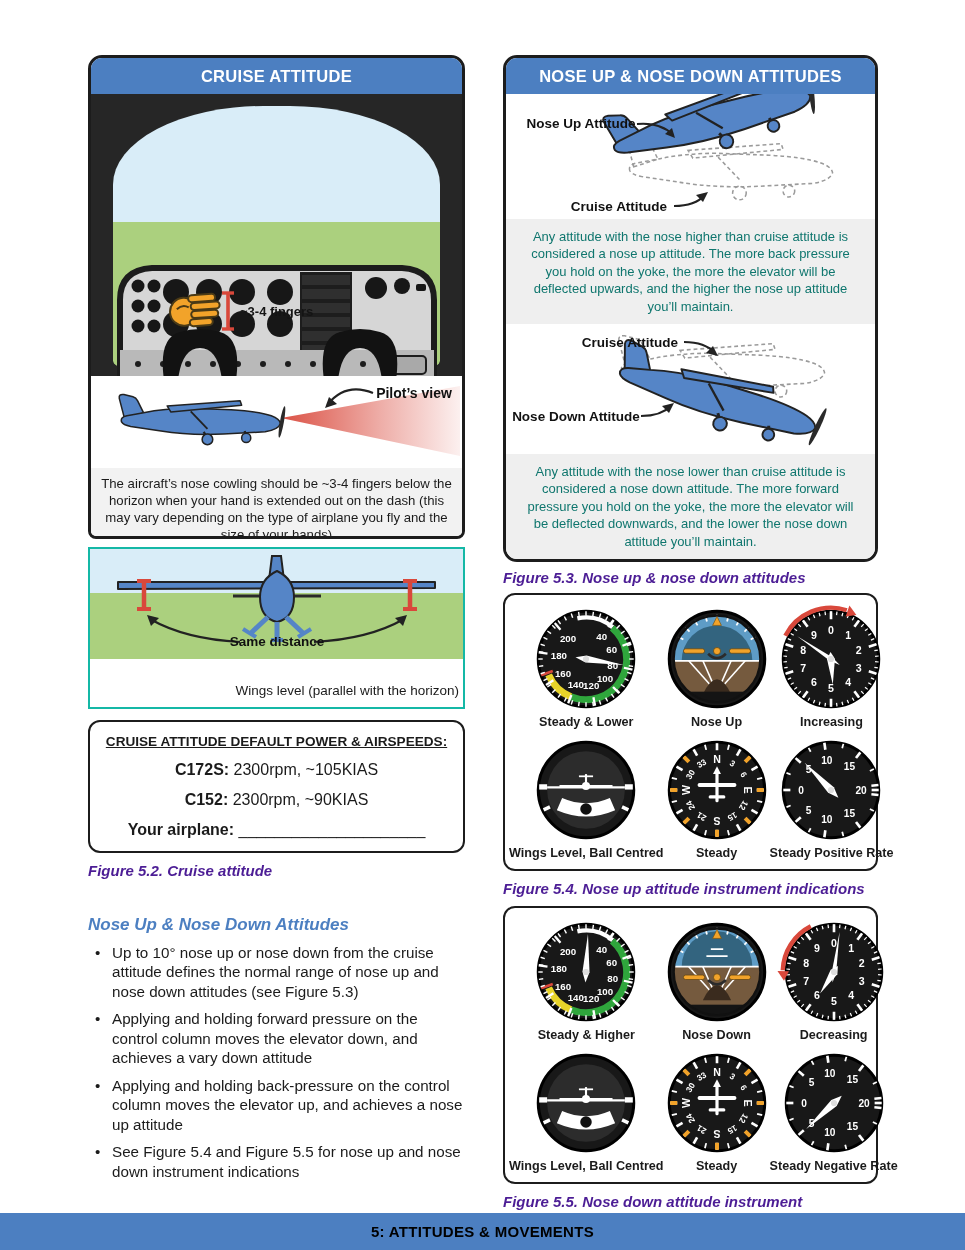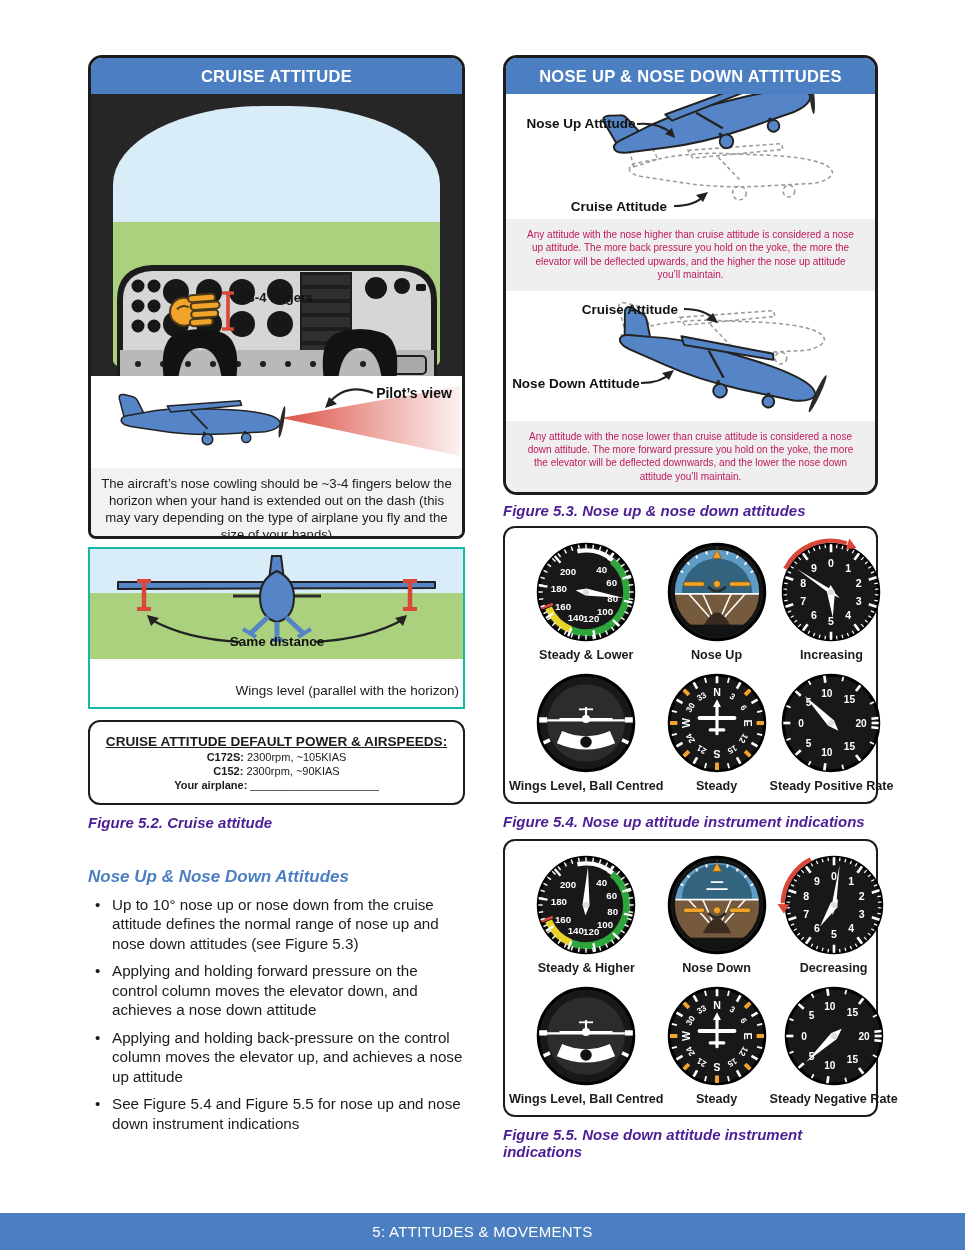--- a/index.html
+++ b/index.html
@@ -5,63 +5,63 @@
   html,body{margin:0;padding:0;width:965px;height:1250px;background:#fff;overflow:hidden;
     font-family:"Liberation Sans","DejaVu Sans",sans-serif;color:#1b1b1b;}
   .page{position:relative;width:880px;height:1250px;}
   .col{position:absolute;top:55px;}
   .col-left{left:88px;width:377px;}
   .col-right{left:503px;width:375px;}
 
   .panel{border:3px solid #1c1c1c;border-radius:14px 14px 8px 8px;overflow:hidden;background:#fff;}
   .bluebar{background:#4c7fc1;color:#fff;font-weight:bold;font-size:16.5px;text-align:center;
     padding:9px 4px 8px;letter-spacing:.3px;}
-  .graybox{background:#efefef;font-size:10px;line-height:1.34;text-align:center;padding:9px 18px;color:#be185d;}
+  .graybox{background:#efefef;font-size:13px;line-height:1.34;text-align:center;padding:9px 18px;color:#0f766e;}
 
   
   .cockpit{position:relative;height:282px;background:#262626;overflow:hidden;}
   .windshield{position:absolute;left:22px;right:22px;top:12px;height:262px;overflow:hidden;
     border-radius:46% 46% 4% 4% / 30% 30% 3% 3%;}
   .ws-sky{height:116px;background:#d9edf8;}
   .ws-ground{height:150px;background:#abd07e;}
   .panel-sil{position:absolute;left:50%;transform:translateX(-50%);bottom:-4px;}
-  .hand-group{position:absolute;left:78px;top:196px;display:flex;align-items:flex-start;}
+  .hand-group{position:absolute;left:78px;top:196px;display:flex;align-items:center;}
   .fingers-label{font-weight:bold;font-size:13px;color:#141414;margin-left:5px;}
 
   .pilotview{height:92px;background:#fff;}
   .cap-strip{height:68px;background:#f2f2f2;font-size:13.2px;line-height:1.3;text-align:center;
     padding:7px 10px 0;box-sizing:border-box;}
 
   .box{border:2px solid #14b8a6;background:#fff;overflow:hidden;}
   .wingsbox{margin-top:8px;}
   .wings-cap{background:#fff;text-align:right;font-size:13.5px;padding:24px 4px 9px;}
 
   .powerbox{margin-top:11px;border:2.5px solid #1c1c1c;border-radius:12px;text-align:center;
     padding:12px 10px 12px;}
   .powerbox .ptitle{font-weight:bold;font-size:13.6px;margin-bottom:0;text-decoration:underline;}
-  .powerbox .prow{font-size:11px;margin-top:2px;}
+  .powerbox .prow{font-size:16px;margin-top:12px;}
   .powerbox .prow b{font-weight:bold;}
 
   .figcap{font-weight:bold;font-style:italic;font-size:15px;margin-top:9px;color:#4c1d95;}
 
   .sechead{color:#4c7fc1;font-style:italic;font-weight:600;font-size:17px;margin-top:36px;}
   ul.bullets{margin:8px 0 0;padding:0;}
   ul.bullets li{list-style:none;position:relative;padding-left:24px;font-size:15.2px;line-height:1.28;margin-top:8px;}
   ul.bullets li::before{content:"•";position:absolute;left:7px;top:0;}
 
   .instbox{border:2.5px solid #1c1c1c;border-radius:12px;margin-top:7px;background:#fff;}
   .inst-grid{display:grid;grid-template-columns:repeat(3,1fr);row-gap:8px;padding:11px 4px 9px;}
   .inst{display:flex;flex-direction:column;align-items:center;}
   .inst svg{width:106px;height:106px;overflow:visible;}
   .inst .glabel{font-weight:bold;font-size:12.6px;margin-top:3px;white-space:nowrap;}
 
   .artsvg{display:block;}
   .footer{position:absolute;left:0;bottom:0;width:965px;height:37px;background:#4c7fc1;
     display:flex;align-items:center;justify-content:center;}
-  .footer span{color:#ffffff;font-weight:normal;font-size:15px;letter-spacing:.3px;}
+  .footer span{color:#000000;font-weight:bold;font-size:15px;letter-spacing:.3px;}
 </style>
 </head>
 <body>
 
 <div class="page">
 
   <div class="col col-left">
     <div class="panel">
       <div class="bluebar" style="background: rgb(76, 127, 193);">CRUISE ATTITUDE</div>
 
@@ -199,21 +199,21 @@
           <div class="prow"><b>C152:</b><span> 2300rpm, ~90KIAS</span></div>
           <div class="prow"><b>Your airplane:</b><span> _____________________</span></div>
         </div>
     </div>
 
     <div class="figcap">Figure 5.2. Cruise attitude</div>
 
     <div class="sechead" style="color: rgb(76, 127, 193);">Nose Up &amp; Nose Down Attitudes</div>
     <ul class="bullets" id="bullet-list">
         <li>Up to 10° nose up or nose down from the cruise attitude defines the normal range of nose up and nose down attitudes (see Figure 5.3)</li>
-        <li>Applying and holding forward pressure on the control column moves the elevator down, and achieves a nose down attitude</li>
+        <li>Applying and holding forward pressure on the control column moves the elevator down, and achieves a vary down attitude</li>
         <li>Applying and holding back-pressure on the control column moves the elevator up, and achieves a nose up attitude</li>
         <li>See Figure 5.4 and Figure 5.5 for nose up and nose down instrument indications</li>
       </ul>
   </div>
 
   <div class="col col-right">
     <div class="panel" style="border-radius:14px;">
       <div class="bluebar" style="background: rgb(76, 127, 193);">NOSE UP &amp; NOSE DOWN ATTITUDES</div>
       <svg class="artsvg" id="noseup-svg" width="369" height="125" viewBox="0 0 369 125">
           <g transform="translate(118,36) scale(0.97)">

